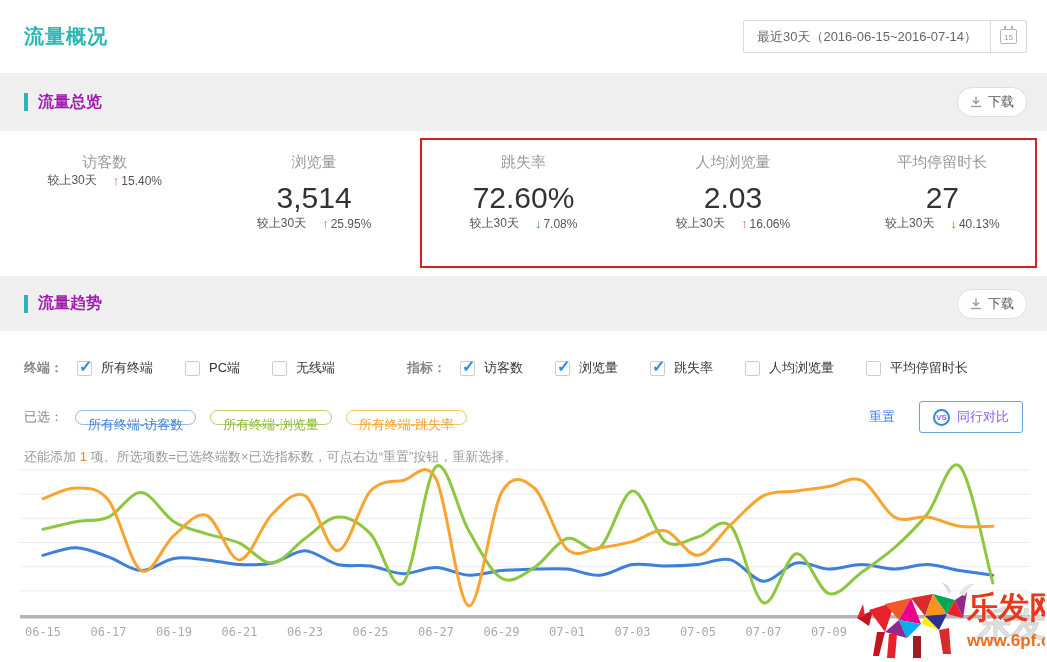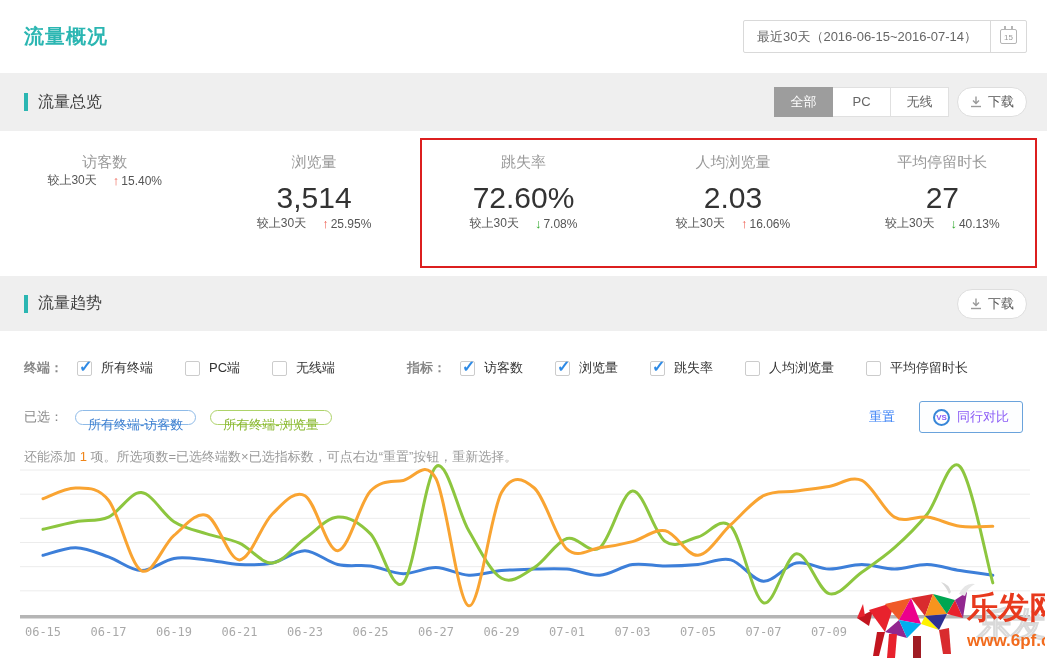--- a/index.html
+++ b/index.html
@@ -15,21 +15,21 @@
   .date-picker { display:flex; align-items:stretch; height:33px; border:1px solid #d9d9d9; border-radius:2px; background:#fff; cursor:pointer; }
   .date-text { display:flex; align-items:center; padding:0 13px; font-size:13px; color:#666; }
   .date-cal { width:36px; border-left:1px solid #d9d9d9; display:flex; align-items:center; justify-content:center; }
   .cal-icon { width:17px; height:15px; border:1px solid #b5b5b5; border-radius:2px; position:relative; font-size:8px; color:#999; text-align:center; line-height:15px; }
   .cal-icon::before, .cal-icon::after { content:""; position:absolute; top:-4px; width:2px; height:4px; background:#b5b5b5; }
   .cal-icon::before { left:3px; } .cal-icon::after { right:3px; }
   
   .section-bar { background:#efefef; display:flex; align-items:center; justify-content:space-between; padding:0 20px 0 24px; }
   .bar-overview { height:58px; }
   .bar-trend { height:55px; }
-  .section-title { display:flex; align-items:center; font-size:16px; font-weight:normal; color:#404040; gap:10px; }
+  .section-title { display:flex; align-items:center; font-size:16px; font-weight:bold; color:#a21caf; gap:10px; }
   .marker { width:4px; height:18px; background:#2bb6b2; }
   .bar-right { display:flex; align-items:center; }
   .tabs { display:flex; margin-right:8px; }
   .tab { width:59px; height:30px; line-height:28px; text-align:center; background:#fff; border:1px solid #e0e0e0; font-size:13px; color:#666; margin-left:-1px; cursor:pointer; }
   .tab.active { background:#9d9d9d; border-color:#9d9d9d; color:#fff; position:relative; z-index:1; }
   .dl-btn { height:30px; padding:0 12px; background:#fff; border:1px solid #dedede; border-radius:15px; display:flex; align-items:center; gap:6px; font-size:13px; color:#555; cursor:pointer; }
   .dl-icon { width:12px; height:12px; display:block; }
   
   .stats-wrap { position:relative; height:145px; background:#fff; display:flex; }
   .stat { flex:1; text-align:center; padding-top:22px; }
@@ -76,25 +76,20 @@
     </div>
   </div>
 </div>
 
 <div class="section-bar bar-overview">
   <div class="section-title">
     <span class="marker"></span>
     <span>流量总览</span>
   </div>
   <div class="bar-right">
-    <div class="tabs">
-      <div class="tab active">全部</div>
-      <div class="tab">PC</div>
-      <div class="tab">无线</div>
-    </div>
     <div class="dl-btn">
       <svg class="dl-icon" viewBox="0 0 12 12">
           <path d="M6 0.5 V7 M3 4.5 L6 7.5 L9 4.5" stroke="#9a9a9a" stroke-width="1.4" fill="none"></path>
           <path d="M1 10.5 H11" stroke="#9a9a9a" stroke-width="1.4"></path>
         </svg>
       <span>下载</span>
     </div>
   </div>
 </div>
 
@@ -206,20 +201,21 @@
   <span class="cb-item">
       <span class="checkbox"></span>
       <span>平均停留时长</span>
     </span>
 </div>
 
 <div class="selected-row">
   <span class="selected-label">已选：</span>
   <span class="tag" style="color: rgb(61, 127, 208); border-color: rgb(143, 187, 232);">所有终端-访客数</span>
   <span class="tag" style="color: rgb(138, 184, 50); border-color: rgb(174, 211, 106);">所有终端-浏览量</span>
+  <span class="tag" style="color: rgb(240, 162, 50); border-color: rgb(245, 192, 99);">所有终端-跳失率</span>
   <span class="spacer"></span>
   <span class="reset-link">重置</span>
   <span class="vs-btn">
     <span class="vs-circle">VS</span>
     <span>同行对比</span>
   </span>
 </div>
 
 <div class="hint"><span>还能添加 </span><span class="hint-count">1</span><span> 项。所选项数=已选终端数×已选指标数，可点右边“重置”按钮，重新选择。</span></div>
 

